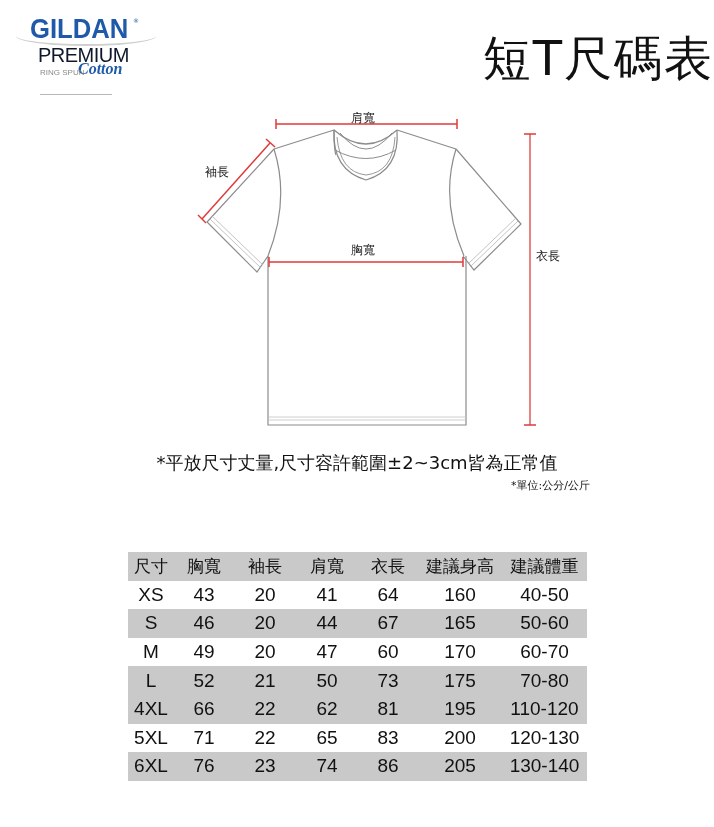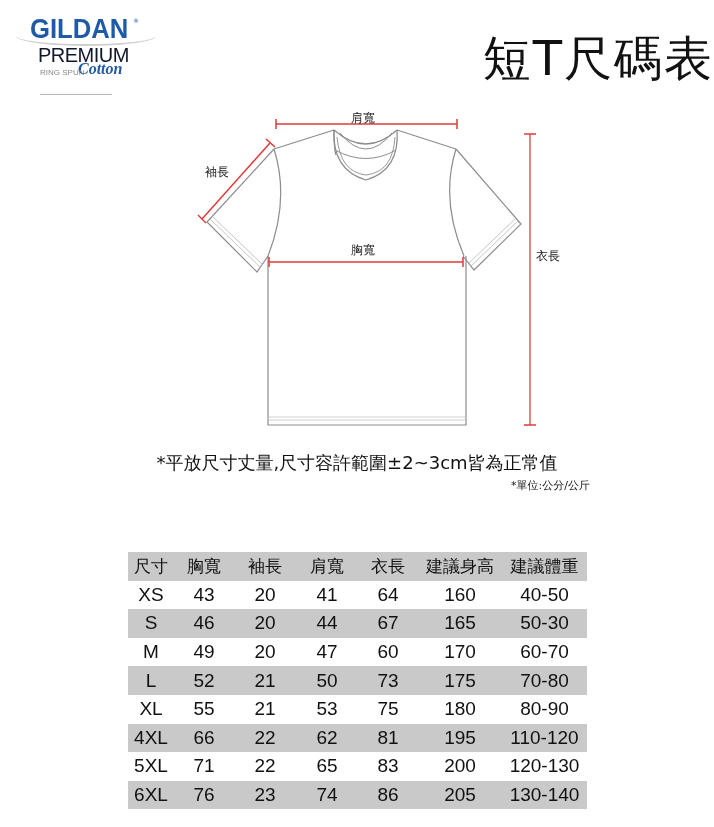--- a/index.html
+++ b/index.html
@@ -159,49 +159,40 @@
     <td>160</td>
     <td>40-50</td>
   </tr>
   <tr class="grey">
     <td>S</td>
     <td>46</td>
     <td>20</td>
     <td>44</td>
     <td>67</td>
     <td>165</td>
-    <td>50-30</td>
+    <td>50-60</td>
   </tr>
   <tr>
     <td>M</td>
     <td>49</td>
     <td>20</td>
     <td>47</td>
     <td>60</td>
     <td>170</td>
     <td>60-70</td>
   </tr>
   <tr class="grey">
     <td>L</td>
     <td>52</td>
     <td>21</td>
     <td>50</td>
     <td>73</td>
     <td>175</td>
     <td>70-80</td>
   </tr>
-  <tr>
-    <td>XL</td>
-    <td>55</td>
-    <td>21</td>
-    <td>53</td>
-    <td>75</td>
-    <td>180</td>
-    <td>80-90</td>
-  </tr>
   <tr class="grey">
     <td>4XL</td>
     <td>66</td>
     <td>22</td>
     <td>62</td>
     <td>81</td>
     <td>195</td>
     <td>110-120</td>
   </tr>
   <tr>

